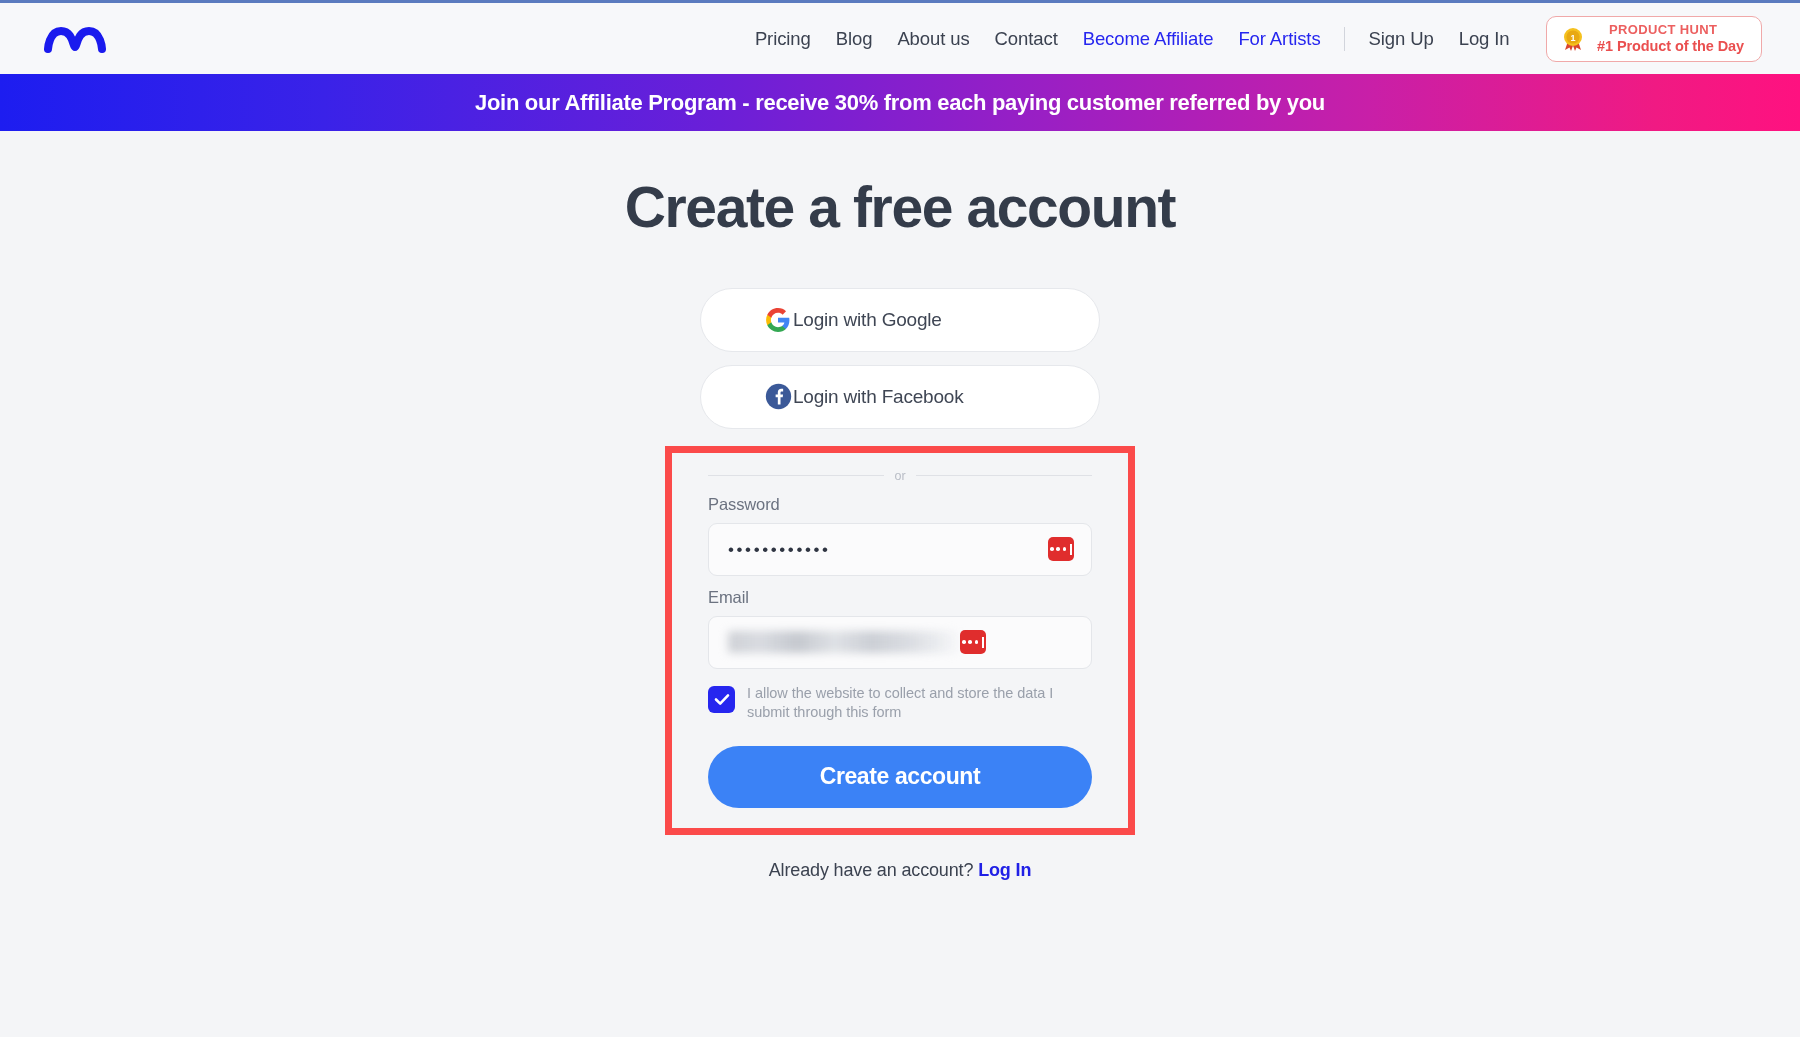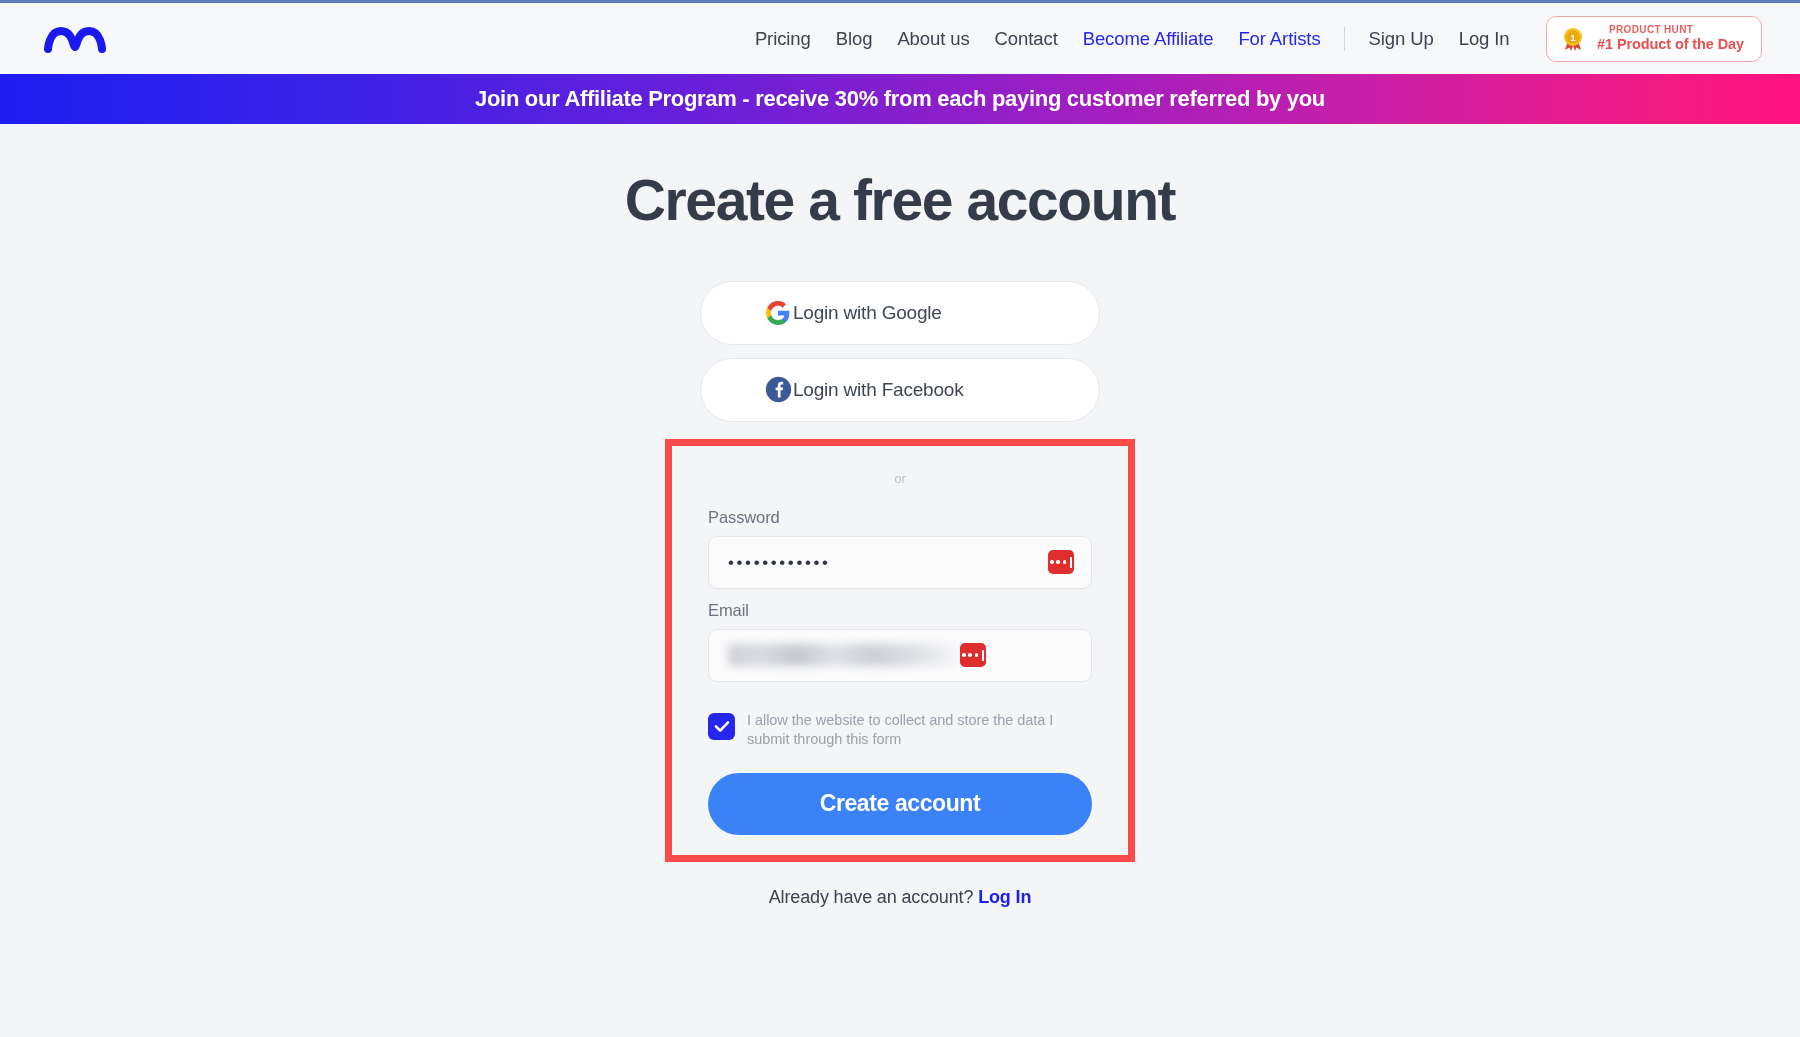--- a/index.html
+++ b/index.html
@@ -91,38 +91,38 @@
   }
 
   .ph-text {
     display: flex;
     flex-direction: column;
     justify-content: center;
     line-height: 1.05;
   }
 
   .ph-kicker {
-    font-size: 10px;
+    font-size: 13px;
     font-weight: bold;
     color: #ec5f5f;
     letter-spacing: 0.35px;
     padding-left: 12px;
   }
 
   .ph-title {
     font-size: 14.5px;
     font-weight: bold;
     color: #ea4f4f;
     letter-spacing: -0.1px;
     margin-top: 2px;
   }
 
   
   .banner {
-    height: 50px;
+    height: 57px;
     background: linear-gradient(90deg, #1d1df0 0%, #3a22e8 18%, #6b1fd8 40%, #9a1fc4 58%, #c81fa8 76%, #f01a83 92%, #ff1180 100%);
     display: flex;
     align-items: center;
     justify-content: center;
     cursor: pointer;
   }
 
   .banner-text {
     color: #ffffff;
     font-size: 22px;
@@ -193,21 +193,20 @@
     background: #f4f5f7;
     padding: 12px 22px 20px 22px;
   }
 
   .or-row {
     display: flex;
     align-items: center;
     gap: 10px;
     padding: 0 14px;
     margin-top: 4px;
-    flex-direction: column;
   }
 
   .or-line {
     flex: 1;
     height: 1px;
     background: #dfe1e6;
   }
 
   .or-text {
     font-size: 12.5px;
@@ -289,21 +288,21 @@
     height: 11px;
     background: #ffffff;
     margin-left: 1.5px;
   }
 
   
   .consent {
     display: flex;
     align-items: flex-start;
     gap: 12px;
-    margin-top: 29px;
+    margin-top: 15px;
     padding: 0 14px;
   }
 
   .checkbox {
     width: 27px;
     height: 27px;
     border-radius: 6px;
     background: #2626ef;
     flex: none;
     display: flex;

